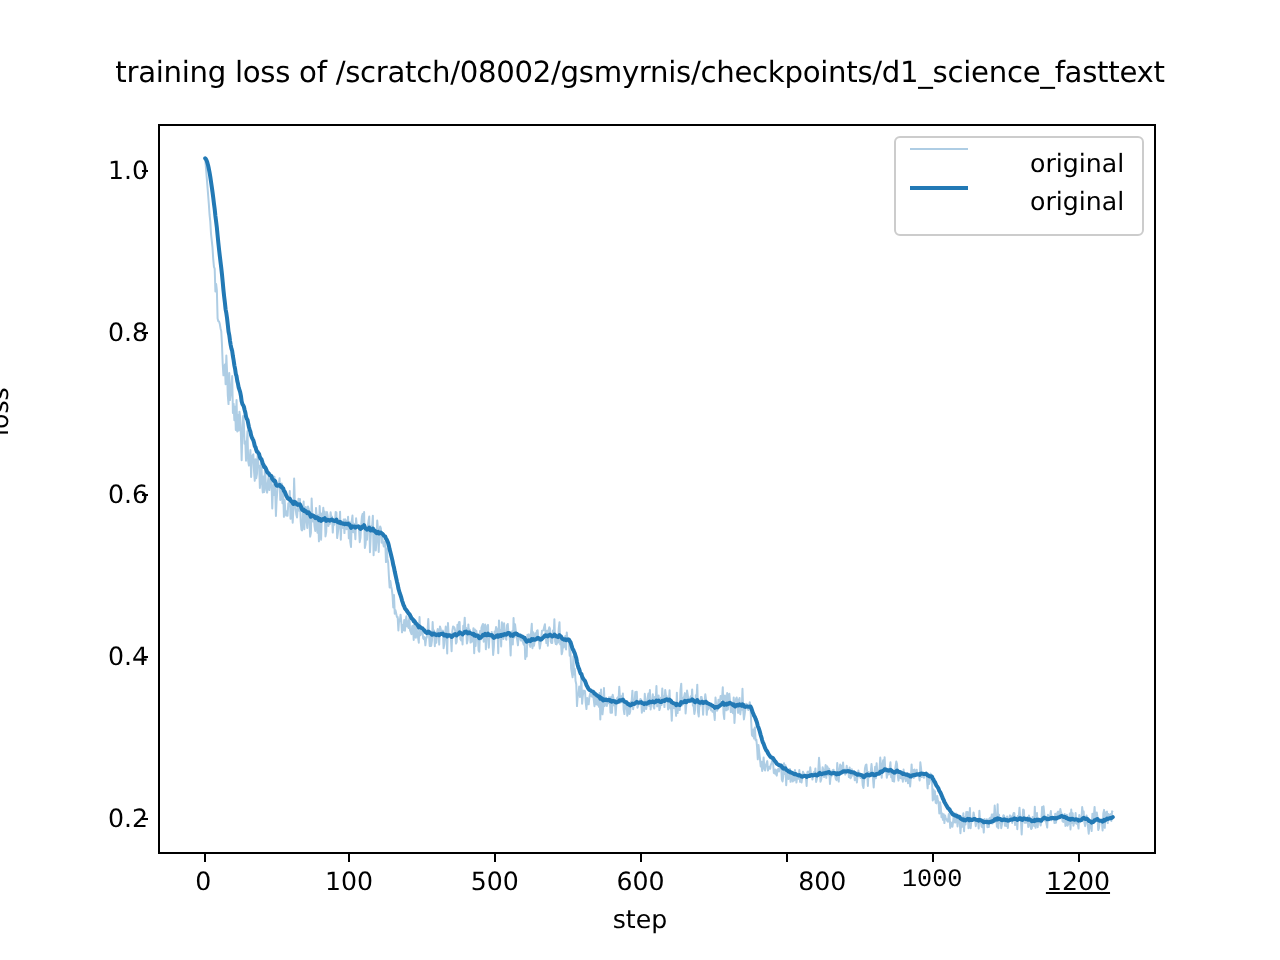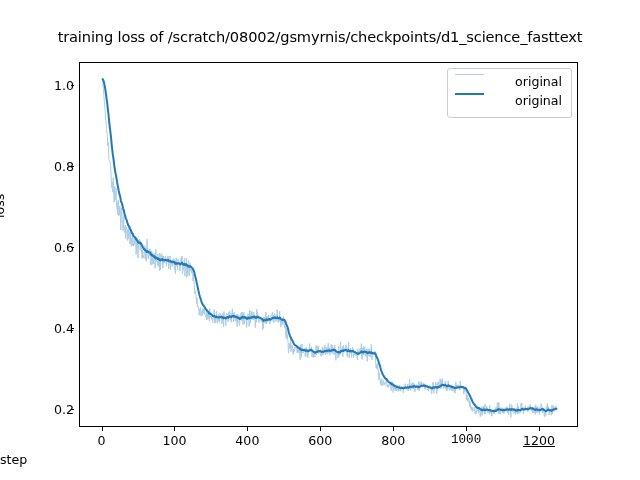--- a/index.html
+++ b/index.html
@@ -43,21 +43,21 @@
   #xtick-labels{position:absolute;left:79px;top:427px;width:499px;height:30px;}
 
   #ylabel{
     position:absolute;left:-8px;top:218px;
     font-size:12.6px;color:#000;
     transform:rotate(-90deg);transform-origin:left top;
     white-space:nowrap;
   }
   #xlabel{
     position:absolute;left:0;top:452px;width:640px;
-    font-size:12.6px;color:#000;
+    text-align:center;font-size:12.6px;color:#000;
   }
 
   #legend{
     position:absolute;left:447px;top:68px;
     border:0.8px solid #cccccc;border-radius:3px;
     background:#ffffff;
     padding:5px 9px 5px 7px;
     box-sizing:border-box;
   }
   .legend-row{display:flex;align-items:flex-start;height:19px;gap:22px;}
@@ -84,25 +84,25 @@
       <div class="ytick-label" style="top: 104.286px;">0.8</div>
       <div class="ytick-mark" style="left: 70.5px; top: 104.286px;"></div>
       <div class="ytick-label" style="top: 23.4441px;">1.0</div>
       <div class="ytick-mark" style="left: 70.5px; top: 23.4441px;"></div>
     </div>
   <div id="xtick-labels">
       <div class="xtick-label" style="left: 22.599px;">0</div>
       <div class="xtick-mark" style="left: 22.599px;"></div>
       <div class="xtick-label" style="left: 95.4989px;">100</div>
       <div class="xtick-mark" style="left: 95.4989px;"></div>
-      <div class="xtick-label" style="left: 168.399px;">400</div>
+      <div class="xtick-label" style="left: 168.399px;">500</div>
       <div class="xtick-mark" style="left: 168.399px;"></div>
       <div class="xtick-label" style="left: 241.299px;">600</div>
       <div class="xtick-mark" style="left: 241.299px;"></div>
-      <div class="xtick-label" style="left: 314.199px;">800</div>
+      <div class="xtick-label" style="left: 314.199px; text-align: right;">800</div>
       <div class="xtick-mark" style="left: 314.199px;"></div>
       <div class="xtick-label" style="left: 387.099px; font-family: Liberation Mono, monospace;">1000</div>
       <div class="xtick-mark" style="left: 387.099px;"></div>
       <div class="xtick-label" style="left: 459.999px; text-decoration: underline;">1200</div>
       <div class="xtick-mark" style="left: 459.999px;"></div>
     </div>
 
   <div id="plot-area">
     <svg id="data-svg" viewBox="0 0 499 365" preserveAspectRatio="none">
       <path id="series-original" fill="none" stroke="#aecde4" stroke-width="1" stroke-linejoin="round" d="M22.60 16.17L22.96 20.74L23.33 25.30L23.69 29.87L24.06 34.44L24.42 39.04L24.79 44.48L25.15 47.81L25.51 53.99L25.88 57.34L26.24 60.66L26.61 66.45L26.97 70.42L27.34 71.29L27.70 82.76L28.07 79.02L28.43 82.22L28.80 96.23L29.16 97.68L29.52 97.77L29.89 98.92L30.25 101.09L30.62 102.58L30.98 109.19L31.35 118.86L31.71 124.67L32.08 121.90L32.44 119.26L32.80 129.07L33.17 114.71L33.53 122.71L33.90 134.72L34.26 139.06L34.63 123.53L34.99 137.05L35.36 133.91L35.72 130.04L36.09 125.06L36.45 143.47L36.81 138.92L37.18 147.08L37.54 140.34L37.91 151.95L38.27 136.94L38.64 152.78L39.00 144.47L39.37 152.19L39.73 142.83L40.09 145.87L40.46 154.68L40.82 167.10L41.19 153.70L41.55 145.02L41.92 148.30L42.28 158.88L42.65 157.67L43.01 167.39L43.38 158.87L43.74 152.59L44.10 167.58L44.47 169.76L44.83 166.91L45.20 162.04L45.56 175.52L45.93 166.12L46.29 164.78L46.66 164.16L47.02 172.53L47.38 177.41L47.75 166.57L48.11 176.14L48.48 173.91L48.84 164.12L49.21 169.94L49.57 169.78L49.94 181.02L50.30 175.40L50.67 167.18L51.03 178.81L51.39 183.23L51.76 175.20L52.12 182.96L52.49 169.71L52.85 177.88L53.22 181.99L53.58 183.32L53.95 177.90L54.31 175.16L54.67 182.01L55.04 179.22L55.40 176.14L55.77 178.38L56.13 191.24L56.50 179.81L56.86 184.54L57.23 175.41L57.59 181.39L57.96 195.01L58.32 186.78L58.68 181.96L59.05 178.45L59.41 178.83L59.78 176.17L60.14 187.00L60.51 184.84L60.87 178.77L61.24 188.61L61.60 183.05L61.96 195.43L62.33 187.06L62.69 193.09L63.06 194.81L63.42 192.57L63.79 194.89L64.15 188.59L64.52 190.17L64.88 182.52L65.25 196.41L65.61 191.80L65.97 189.83L66.34 198.38L66.70 191.99L67.07 176.23L67.43 188.70L67.80 191.56L68.16 194.24L68.53 195.77L68.89 190.71L69.25 186.38L69.62 192.32L69.98 186.51L70.35 197.82L70.71 201.86L71.08 202.19L71.44 194.48L71.81 187.80L72.17 201.65L72.54 194.43L72.90 190.55L73.26 197.08L73.63 200.95L73.99 190.24L74.36 191.56L74.72 198.49L75.09 205.34L75.45 203.44L75.82 186.21L76.18 194.72L76.54 197.76L76.91 196.01L77.27 200.21L77.64 202.46L78.00 190.94L78.37 195.30L78.73 203.34L79.10 194.63L79.46 207.68L79.83 190.06L80.19 197.11L80.55 206.83L80.92 193.69L81.28 196.36L81.65 190.90L82.01 195.24L82.38 192.89L82.74 205.20L83.11 203.05L83.47 192.98L83.83 194.69L84.20 200.01L84.56 197.77L84.93 198.97L85.29 193.11L85.66 195.76L86.02 195.32L86.39 203.31L86.75 197.95L87.12 199.36L87.48 197.93L87.84 192.96L88.21 193.29L88.57 206.01L88.94 203.25L89.30 200.54L89.67 198.79L90.03 192.91L90.40 206.90L90.76 197.69L91.12 200.20L91.49 200.92L91.85 196.74L92.22 203.54L92.58 196.68L92.95 197.39L93.31 201.62L93.68 199.82L94.04 195.43L94.41 206.18L94.77 198.03L95.13 207.95L95.50 210.49L95.86 197.70L96.23 194.76L96.59 203.16L96.96 198.89L97.32 200.24L97.69 206.59L98.05 196.16L98.41 200.04L98.78 199.80L99.14 199.57L99.51 201.61L99.87 208.10L100.24 205.76L100.60 199.25L100.97 195.23L101.33 193.93L101.70 200.96L102.06 192.97L102.42 211.03L102.79 209.01L103.15 202.37L103.52 206.84L103.88 200.28L104.25 197.57L104.61 195.29L104.98 213.14L105.34 205.35L105.70 199.85L106.07 200.28L106.43 194.87L106.80 214.57L107.16 201.13L107.53 203.28L107.89 212.25L108.26 207.13L108.62 197.29L108.99 202.11L109.35 212.94L109.71 203.22L110.08 200.20L110.44 201.15L110.81 208.32L111.17 205.85L111.54 208.56L111.90 210.28L112.27 208.05L112.63 207.66L112.99 218.06L113.36 211.39L113.72 216.32L114.09 218.30L114.45 225.07L114.82 230.77L115.18 227.50L115.55 230.08L115.91 231.72L116.28 234.94L116.64 240.77L117.00 234.47L117.37 243.83L117.73 242.06L118.10 243.73L118.46 245.52L118.83 245.48L119.19 252.22L119.56 246.76L119.92 247.67L120.28 244.34L120.65 247.98L121.01 253.16L121.38 249.51L121.74 252.08L122.11 247.05L122.47 252.38L122.84 247.35L123.20 245.10L123.57 250.23L123.93 247.76L124.29 250.98L124.66 245.33L125.02 252.15L125.39 253.11L125.75 254.05L126.12 250.08L126.48 249.91L126.85 257.02L127.21 246.86L127.57 254.70L127.94 255.89L128.30 250.37L128.67 254.65L129.03 255.75L129.40 258.33L129.76 245.55L130.13 254.67L130.49 253.62L130.86 252.83L131.22 253.04L131.58 256.04L131.95 256.55L132.31 255.57L132.68 259.67L133.04 256.46L133.41 255.54L133.77 252.84L134.14 246.49L134.50 254.01L134.86 259.95L135.23 252.91L135.59 259.98L135.96 257.46L136.32 248.06L136.69 255.27L137.05 252.26L137.42 260.12L137.78 253.33L138.15 258.33L138.51 253.09L138.87 251.49L139.24 253.72L139.60 259.31L139.97 250.19L140.33 251.35L140.70 254.04L141.06 252.86L141.43 252.25L141.79 261.14L142.15 259.05L142.52 254.17L142.88 250.26L143.25 255.40L143.61 263.79L143.98 248.56L144.34 254.79L144.71 254.20L145.07 255.69L145.44 256.09L145.80 262.62L146.16 252.53L146.53 250.24L146.89 250.41L147.26 251.01L147.62 252.46L147.99 258.80L148.35 258.03L148.72 249.35L149.08 253.23L149.44 248.12L149.81 248.04L150.17 256.48L150.54 257.19L150.90 252.85L151.27 259.20L151.63 249.90L152.00 251.18L152.36 245.82L152.73 253.82L153.09 251.00L153.45 258.76L153.82 256.99L154.18 249.21L154.55 254.57L154.91 251.89L155.28 258.30L155.64 253.96L156.01 257.87L156.37 255.10L156.73 251.07L157.10 263.63L157.46 251.74L157.83 260.03L158.19 252.38L158.56 255.95L158.92 254.70L159.29 262.21L159.65 262.84L160.02 252.44L160.38 256.71L160.74 250.78L161.11 249.82L161.47 249.00L161.84 257.82L162.20 250.35L162.57 249.27L162.93 261.67L163.30 255.73L163.66 249.92L164.02 249.46L164.39 260.89L164.75 255.09L165.12 255.61L165.48 255.49L165.85 252.96L166.21 256.74L166.58 264.48L166.94 260.47L167.31 252.81L167.67 253.78L168.03 250.49L168.40 251.43L168.76 252.78L169.13 263.57L169.49 247.28L169.86 254.84L170.22 252.18L170.59 260.21L170.95 248.14L171.31 254.26L171.68 256.47L172.04 248.67L172.41 253.51L172.77 255.65L173.14 256.92L173.50 249.63L173.87 248.97L174.23 253.57L174.60 253.48L174.96 257.27L175.32 264.74L175.69 253.23L176.05 252.66L176.42 259.25L176.78 246.01L177.15 255.69L177.51 249.07L177.88 252.27L178.24 254.97L178.60 256.94L178.97 259.64L179.33 255.13L179.70 255.79L180.06 255.72L180.43 257.24L180.79 256.82L181.16 257.06L181.52 258.20L181.89 259.40L182.25 255.37L182.61 266.53L182.98 262.10L183.34 265.28L183.71 254.33L184.07 255.04L184.44 254.17L184.80 259.32L185.17 260.43L185.53 253.41L185.89 248.93L186.26 261.07L186.62 253.13L186.99 259.91L187.35 257.54L187.72 253.67L188.08 256.82L188.45 252.47L188.81 252.11L189.18 256.73L189.54 258.10L189.90 261.28L190.27 258.96L190.63 255.87L191.00 252.31L191.36 252.26L191.73 252.15L192.09 250.50L192.46 249.15L192.82 254.24L193.18 258.55L193.55 252.32L193.91 259.84L194.28 252.19L194.64 250.59L195.01 251.46L195.37 257.73L195.74 258.50L196.10 258.51L196.47 252.29L196.83 255.01L197.19 246.61L197.56 257.64L197.92 259.08L198.29 259.19L198.65 255.02L199.02 258.31L199.38 251.15L199.75 248.11L200.11 259.18L200.47 257.58L200.84 264.09L201.20 262.73L201.57 255.95L201.93 260.74L202.30 256.27L202.66 255.07L203.03 261.74L203.39 253.22L203.76 257.63L204.12 256.08L204.48 258.07L204.85 264.90L205.21 262.58L205.58 271.31L205.94 273.45L206.31 275.64L206.67 265.14L207.04 274.23L207.40 271.45L207.76 277.40L208.13 279.11L208.49 290.06L208.86 284.97L209.22 284.20L209.59 280.30L209.95 285.46L210.32 285.31L210.68 275.26L211.05 288.82L211.41 284.83L211.77 282.31L212.14 282.40L212.50 282.55L212.87 288.49L213.23 291.51L213.60 286.04L213.96 289.04L214.33 289.16L214.69 285.76L215.05 283.78L215.42 284.32L215.78 285.22L216.15 285.37L216.51 283.95L216.88 286.88L217.24 290.08L217.61 285.09L217.97 289.08L218.34 286.54L218.70 289.41L219.06 286.68L219.43 290.37L219.79 283.49L220.16 296.75L220.52 281.72L220.89 289.17L221.25 294.18L221.62 290.63L221.98 281.04L222.34 289.98L222.71 286.17L223.07 285.92L223.44 289.97L223.80 286.44L224.17 288.65L224.53 285.57L224.90 286.57L225.26 293.40L225.63 285.43L225.99 293.39L226.35 284.42L226.72 286.05L227.08 289.73L227.45 287.41L227.81 294.59L228.18 289.16L228.54 286.16L228.91 285.65L229.27 287.45L229.63 280.42L230.00 286.33L230.36 288.31L230.73 285.12L231.09 287.66L231.46 283.72L231.82 291.64L232.19 294.03L232.55 289.08L232.92 291.26L233.28 287.90L233.64 294.87L234.01 292.53L234.37 288.55L234.74 294.01L235.10 292.80L235.47 287.91L235.83 287.48L236.20 282.32L236.56 291.66L236.92 289.21L237.29 287.90L237.65 283.01L238.02 288.24L238.38 282.91L238.75 290.87L239.11 289.78L239.48 288.03L239.84 288.14L240.21 286.46L240.57 286.81L240.93 293.36L241.30 289.40L241.66 290.52L242.03 292.59L242.39 283.93L242.76 288.36L243.12 291.51L243.49 288.65L243.85 285.73L244.21 283.73L244.58 289.92L244.94 282.05L245.31 291.75L245.67 288.10L246.04 287.38L246.40 284.11L246.77 290.37L247.13 291.29L247.50 285.41L247.86 287.02L248.22 280.05L248.59 290.19L248.95 288.50L249.32 284.72L249.68 292.06L250.05 290.83L250.41 285.93L250.78 289.52L251.14 281.25L251.50 287.54L251.87 285.06L252.23 290.56L252.60 282.00L252.96 284.75L253.33 285.01L253.69 287.72L254.06 291.69L254.42 288.12L254.79 282.10L255.15 291.21L255.51 289.98L255.88 297.33L256.24 288.87L256.61 290.56L256.97 291.05L257.34 290.17L257.70 290.71L258.07 294.93L258.43 283.32L258.79 293.54L259.16 289.30L259.52 288.70L259.89 292.02L260.25 282.08L260.62 278.82L260.98 289.71L261.35 289.14L261.71 286.00L262.08 285.35L262.44 283.56L262.80 293.72L263.17 289.20L263.53 282.30L263.90 284.52L264.26 286.81L264.63 288.11L264.99 286.77L265.36 285.19L265.72 287.73L266.08 281.71L266.45 289.79L266.81 289.83L267.18 294.00L267.54 291.94L267.91 284.65L268.27 286.47L268.64 279.32L269.00 292.93L269.37 295.20L269.73 289.27L270.09 289.78L270.46 285.45L270.82 285.54L271.19 287.98L271.55 294.38L271.92 287.33L272.28 287.61L272.65 284.17L273.01 286.72L273.37 294.40L273.74 290.36L274.10 291.70L274.47 290.20L274.83 290.84L275.20 289.77L275.56 292.14L275.93 292.06L276.29 292.88L276.66 292.43L277.02 293.30L277.38 296.97L277.75 285.81L278.11 289.49L278.48 292.35L278.84 291.63L279.21 286.90L279.57 286.94L279.94 288.01L280.30 284.99L280.66 286.53L281.03 286.53L281.39 280.67L281.76 293.64L282.12 296.46L282.49 284.73L282.85 289.76L283.22 292.17L283.58 283.46L283.95 291.73L284.31 286.40L284.67 283.83L285.04 287.86L285.40 293.06L285.77 289.73L286.13 292.24L286.50 293.58L286.86 285.78L287.23 298.45L287.59 292.39L287.95 286.55L288.32 285.76L288.68 287.58L289.05 293.42L289.41 287.05L289.78 286.01L290.14 294.16L290.51 290.77L290.87 291.89L291.24 281.39L291.60 291.71L291.96 296.70L292.33 294.20L292.69 291.31L293.06 288.82L293.42 289.14L293.79 290.70L294.15 292.05L294.52 290.37L294.88 288.07L295.24 290.75L295.61 298.26L295.97 304.50L296.34 305.07L296.70 301.71L297.07 306.28L297.43 300.70L297.80 307.09L298.16 306.73L298.53 310.50L298.89 316.68L299.25 309.56L299.62 313.28L299.98 316.34L300.35 320.25L300.71 317.85L301.08 322.49L301.44 320.74L301.81 315.77L302.17 320.94L302.53 322.25L302.90 319.83L303.26 318.65L303.63 317.55L303.99 322.29L304.36 320.44L304.72 320.41L305.09 321.39L305.45 319.22L305.82 318.56L306.18 316.48L306.54 318.33L306.91 323.48L307.27 323.70L307.64 321.74L308.00 324.01L308.37 324.82L308.73 321.86L309.10 321.52L309.46 322.79L309.82 320.42L310.19 320.93L310.55 319.70L310.92 326.79L311.28 327.73L311.65 325.16L312.01 318.65L312.38 323.98L312.74 319.60L313.11 329.63L313.47 323.43L313.83 325.12L314.20 326.48L314.56 325.75L314.93 321.55L315.29 327.92L315.66 324.67L316.02 323.00L316.39 327.75L316.75 325.14L317.11 327.20L317.48 322.05L317.84 324.34L318.21 328.30L318.57 325.81L318.94 325.79L319.30 326.33L319.67 321.99L320.03 327.93L320.40 327.34L320.76 328.24L321.12 325.80L321.49 322.84L321.85 324.59L322.22 323.88L322.58 325.02L322.95 325.66L323.31 329.96L323.68 323.13L324.04 322.78L324.40 324.89L324.77 325.14L325.13 320.66L325.50 323.88L325.86 323.94L326.23 326.79L326.59 323.85L326.96 323.06L327.32 324.66L327.69 321.26L328.05 327.94L328.41 326.61L328.78 323.58L329.14 322.45L329.51 315.92L329.87 320.38L330.24 327.87L330.60 326.83L330.97 324.24L331.33 320.57L331.69 322.07L332.06 325.55L332.42 323.24L332.79 319.51L333.15 325.92L333.52 320.12L333.88 320.85L334.25 324.58L334.61 321.37L334.98 329.00L335.34 324.92L335.70 325.21L336.07 322.62L336.43 321.95L336.80 321.89L337.16 324.41L337.53 324.78L337.89 326.52L338.26 327.04L338.62 318.52L338.98 323.90L339.35 327.80L339.71 322.32L340.08 319.30L340.44 322.76L340.81 319.83L341.17 322.62L341.54 318.29L341.90 323.12L342.27 321.69L342.63 324.28L342.99 323.40L343.36 319.90L343.72 322.92L344.09 321.84L344.45 325.53L344.82 320.72L345.18 326.12L345.55 325.76L345.91 321.67L346.27 324.72L346.64 324.34L347.00 322.48L347.37 327.14L347.73 326.63L348.10 325.75L348.46 328.26L348.83 324.48L349.19 322.21L349.56 325.10L349.92 324.91L350.28 325.98L350.65 325.66L351.01 324.81L351.38 329.74L351.74 330.96L352.11 326.43L352.47 321.28L352.84 319.59L353.20 319.23L353.56 322.87L353.93 330.03L354.29 322.98L354.66 325.53L355.02 324.36L355.39 323.03L355.75 319.02L356.12 322.74L356.48 325.96L356.85 330.72L357.21 325.28L357.57 320.33L357.94 326.11L358.30 318.57L358.67 323.30L359.03 324.15L359.40 323.22L359.76 321.62L360.13 315.77L360.49 319.99L360.85 325.88L361.22 320.04L361.58 317.13L361.95 321.08L362.31 315.59L362.68 322.90L363.04 321.31L363.41 325.88L363.77 323.79L364.14 321.92L364.50 324.20L364.86 320.80L365.23 318.12L365.59 325.63L365.96 325.23L366.32 327.54L366.69 323.19L367.05 327.78L367.42 323.18L367.78 320.23L368.14 317.80L368.51 319.00L368.87 324.68L369.24 327.31L369.60 324.05L369.97 322.81L370.33 326.01L370.70 326.19L371.06 324.92L371.43 327.84L371.79 321.80L372.15 326.31L372.52 324.70L372.88 327.60L373.25 324.28L373.61 323.59L373.98 328.63L374.34 323.78L374.71 326.41L375.07 330.21L375.43 325.55L375.80 319.19L376.16 325.60L376.53 321.97L376.89 326.00L377.26 321.80L377.62 325.26L377.99 323.01L378.35 321.85L378.72 324.60L379.08 323.73L379.44 324.59L379.81 327.20L380.17 318.18L380.54 321.32L380.90 325.54L381.27 324.44L381.63 323.41L382.00 325.93L382.36 324.01L382.72 323.74L383.09 323.03L383.45 326.40L383.82 331.17L384.18 324.23L384.55 328.99L384.91 327.26L385.28 323.81L385.64 325.00L386.01 327.77L386.37 337.24L386.73 331.70L387.10 336.57L387.46 332.66L387.83 338.36L388.19 338.66L388.56 335.00L388.92 336.83L389.29 338.31L389.65 343.70L390.01 338.09L390.38 340.40L390.74 345.61L391.11 343.80L391.47 346.93L391.84 344.10L392.20 348.55L392.57 344.80L392.93 346.44L393.30 346.59L393.66 347.51L394.02 347.81L394.39 344.06L394.75 344.76L395.12 350.95L395.48 348.29L395.85 348.41L396.21 350.38L396.58 347.81L396.94 343.81L397.30 348.03L397.67 348.27L398.03 343.81L398.40 345.68L398.76 350.22L399.13 345.66L399.49 344.68L399.86 347.92L400.22 353.61L400.59 348.47L400.95 350.56L401.31 348.60L401.68 343.64L402.04 352.63L402.41 345.57L402.77 349.22L403.14 343.03L403.50 345.39L403.87 343.00L404.23 351.16L404.59 350.53L404.96 341.04L405.32 351.07L405.69 347.52L406.05 346.15L406.42 346.72L406.78 343.19L407.15 345.24L407.51 347.01L407.88 350.11L408.24 347.62L408.60 347.82L408.97 346.51L409.33 351.22L409.70 342.38L410.06 348.20L410.43 348.06L410.79 350.26L411.16 350.59L411.52 347.87L411.88 353.28L412.25 346.46L412.61 348.22L412.98 348.18L413.34 346.62L413.71 350.60L414.07 346.74L414.44 350.48L414.80 346.25L415.17 345.84L415.53 348.65L415.89 344.24L416.26 348.71L416.62 344.08L416.99 346.70L417.35 339.74L417.72 344.97L418.08 345.31L418.45 350.39L418.81 339.10L419.17 351.14L419.54 344.40L419.90 348.32L420.27 346.65L420.63 351.09L421.00 349.03L421.36 346.39L421.73 344.59L422.09 345.04L422.46 349.87L422.82 346.08L423.18 349.98L423.55 345.24L423.91 351.00L424.28 346.74L424.64 346.04L425.01 344.68L425.37 345.83L425.74 345.31L426.10 348.46L426.46 344.84L426.83 343.51L427.19 343.65L427.56 349.55L427.92 347.39L428.29 345.76L428.65 351.64L429.02 344.83L429.38 345.76L429.75 340.83L430.11 346.09L430.47 347.12L430.84 354.27L431.20 347.30L431.57 341.70L431.93 342.11L432.30 348.36L432.66 347.17L433.03 348.43L433.39 347.00L433.75 345.54L434.12 350.52L434.48 344.76L434.85 346.19L435.21 350.03L435.58 351.49L435.94 351.09L436.31 345.45L436.67 346.34L437.04 349.99L437.40 340.39L437.76 350.91L438.13 345.42L438.49 343.45L438.86 350.58L439.22 346.00L439.59 346.68L439.95 347.98L440.32 349.78L440.68 347.29L441.04 340.44L441.41 344.41L441.77 340.17L442.14 343.75L442.50 347.34L442.87 347.24L443.23 348.77L443.60 350.79L443.96 344.32L444.33 347.33L444.69 345.04L445.05 345.41L445.42 342.55L445.78 347.17L446.15 345.18L446.51 346.20L446.88 345.92L447.24 348.55L447.61 343.92L447.97 348.39L448.33 345.97L448.70 343.35L449.06 342.84L449.43 345.23L449.79 345.01L450.16 341.51L450.52 343.33L450.89 343.87L451.25 347.52L451.62 347.99L451.98 345.79L452.34 343.98L452.71 349.95L453.07 349.34L453.44 344.34L453.80 349.85L454.17 348.96L454.53 348.88L454.90 343.74L455.26 351.69L455.62 341.79L455.99 348.44L456.35 343.66L456.72 349.87L457.08 348.03L457.45 348.29L457.81 343.50L458.18 348.87L458.54 346.44L458.91 348.91L459.27 351.30L459.63 344.51L460.00 348.15L460.36 346.23L460.73 346.39L461.09 340.52L461.46 343.46L461.82 342.67L462.19 348.14L462.55 350.09L462.91 346.34L463.28 344.78L463.64 347.98L464.01 350.51L464.37 353.82L464.74 349.20L465.10 348.75L465.47 350.36L465.83 352.52L466.20 343.82L466.56 348.62L466.92 345.41L467.29 340.45L467.65 346.56L468.02 344.79L468.38 343.20L468.75 345.57L469.11 352.03L469.48 351.05L469.84 347.89L470.20 347.01L470.57 347.46L470.93 347.87L471.30 352.20L471.66 343.67L472.03 341.94L472.39 350.93L472.76 343.47L473.12 343.01L473.49 342.81L473.85 348.54L474.21 343.96L474.58 346.33L474.94 344.46L475.31 344.05L475.67 347.46L476.04 342.67L476.40 343.14"></path>

